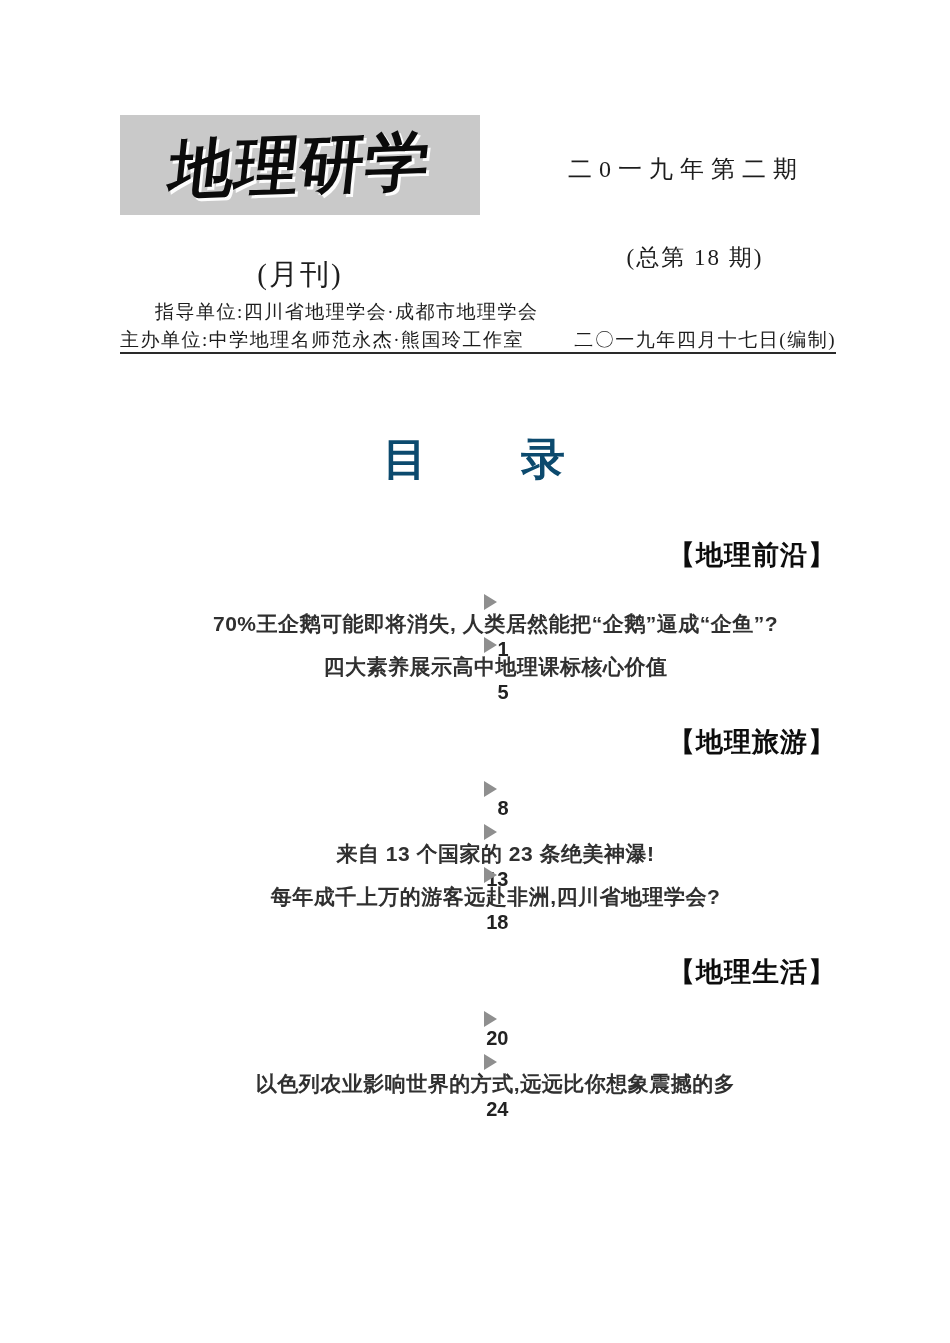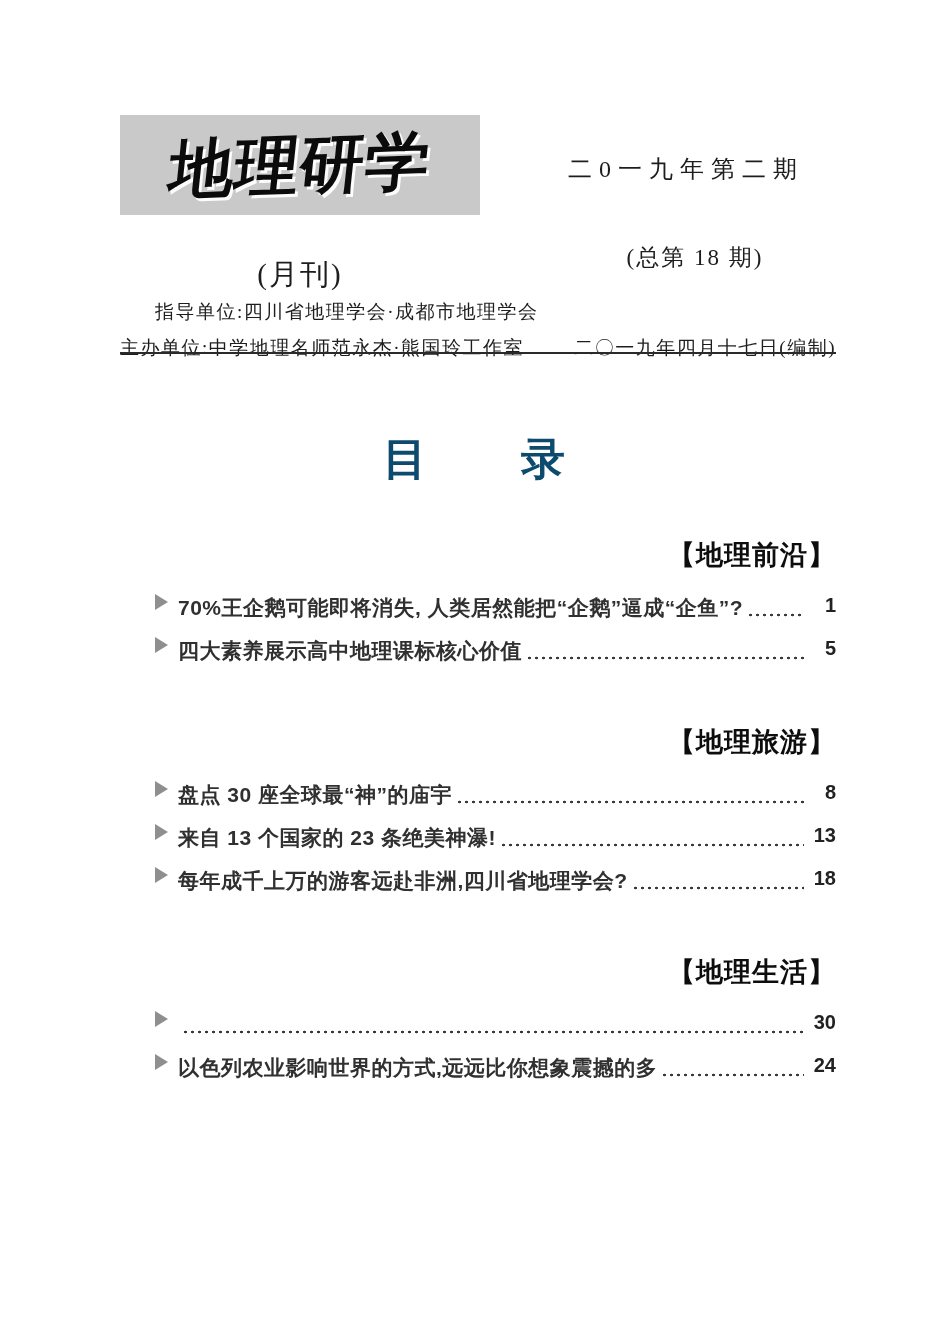--- a/index.html
+++ b/index.html
@@ -40,21 +40,21 @@
     position:absolute; left:520px; top:242px; width:350px;
     font-size:23px; letter-spacing:2px; color:#1d1d1d; text-align:center;
     white-space:nowrap;
   }
   .guidance{
     position:absolute; left:120px; top:299px;
     font-size:19px; letter-spacing:1.5px; color:#1d1d1d; white-space:nowrap;margin-left:35px;
   }
   .host-row{
     position:absolute; left:120px; top:327px; width:716px;
-    display:flex; justify-content:space-between; align-items:baseline;margin-top:8px;
+    display:flex; justify-content:space-between; align-items:baseline;
   }
   .host-line,.compile-date{
     font-size:19px; letter-spacing:1.5px; color:#1d1d1d; white-space:nowrap;
   }
   .head-rule{
     position:absolute; left:120px; top:352px; width:716px;
     border-top:2px solid #2a2a2a; height:0;
   }
 
   
@@ -66,22 +66,22 @@
   .toc-body{
     position:absolute; left:120px; top:538px; width:716px;
   }
   .toc-section{ margin-bottom:58px; }
   .section-heading{
     font-size:27px; font-weight:700; color:#0d0d0d;
     line-height:34px; margin-bottom:22px; letter-spacing:1px;text-align:right;
   }
   .entries{ padding-left:35px; }
   .toc-entry{
-    display:flex; 
-    height:30px; margin-bottom:13px;
+    display:flex; align-items:center;
+    height:30px; margin-bottom:13px;flex-direction:column;
   }
   .tri{
     width:0; height:0; flex:0 0 auto;
     border-left:13px solid #8f8f8f;
     border-top:8px solid transparent;
     border-bottom:8px solid transparent;
     margin-right:10px;
   }
   .entry-title{
     font-size:21px; font-weight:600; color:#303030;
@@ -143,21 +143,20 @@
     <span class="entry-page">5</span>
   </div>
 </div>
   </section>
 
   <section class="toc-section">
     <h2 class="section-heading">【地理旅游】</h2>
     <div class="entries">
   <div class="toc-entry">
     <span class="tri"></span>
-    <span class="entry-title">盘点 30 座全球最“神”的庙宇</span>
     <span class="leader"></span>
     <span class="entry-page">8</span>
   </div>
 
   <div class="toc-entry">
     <span class="tri"></span>
     <span class="entry-title">来自 13 个国家的 23 条绝美神瀑!</span>
     <span class="leader"></span>
     <span class="entry-page">13</span>
   </div>
@@ -170,21 +169,21 @@
   </div>
 </div>
   </section>
 
   <section class="toc-section">
     <h2 class="section-heading">【地理生活】</h2>
     <div class="entries">
   <div class="toc-entry">
     <span class="tri"></span>
     <span class="leader"></span>
-    <span class="entry-page">30</span>
+    <span class="entry-page">20</span>
   </div>
 
   <div class="toc-entry">
     <span class="tri"></span>
     <span class="entry-title">以色列农业影响世界的方式,远远比你想象震撼的多</span>
     <span class="leader"></span>
     <span class="entry-page">24</span>
   </div>
 </div>
   </section>

